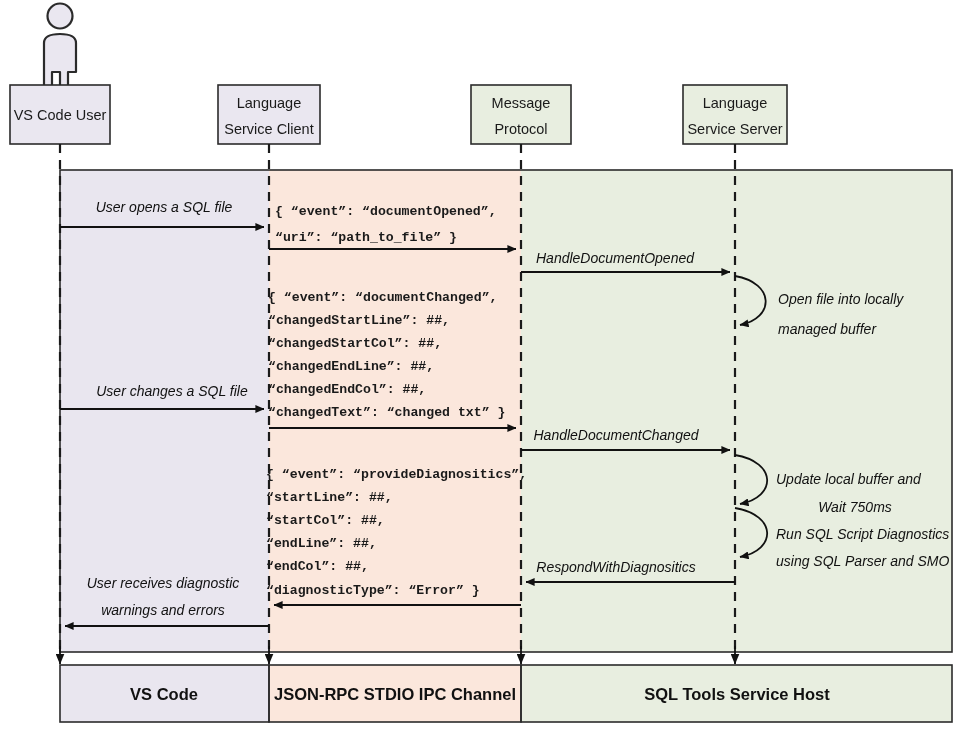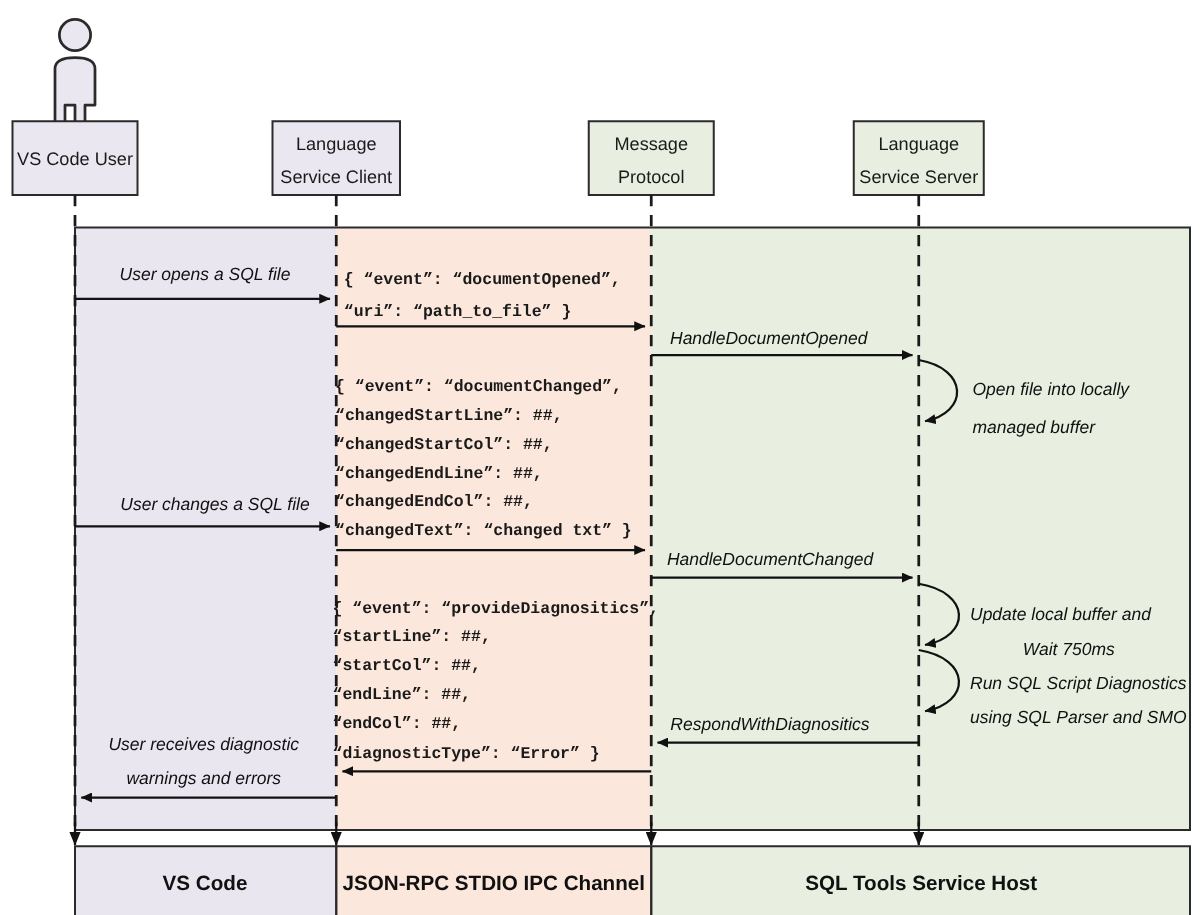--- a/index.html
+++ b/index.html
@@ -11,21 +11,21 @@
   body {
     width: 962px;
     height: 732px;
     position: relative;
     overflow: hidden;
     font-family: "Liberation Sans", sans-serif;
   }
   #diagram-root {
     position: absolute;
     left: 0;
-    top: 12px;
+    top: 0;
     width: 962px;
     height: 564px;
   }
   svg#diagram-svg {
     display: block;
     width: 962px;
     height: 732px;
   }
   .lifeline-box-text {
     font-family: "Liberation Sans", sans-serif;

